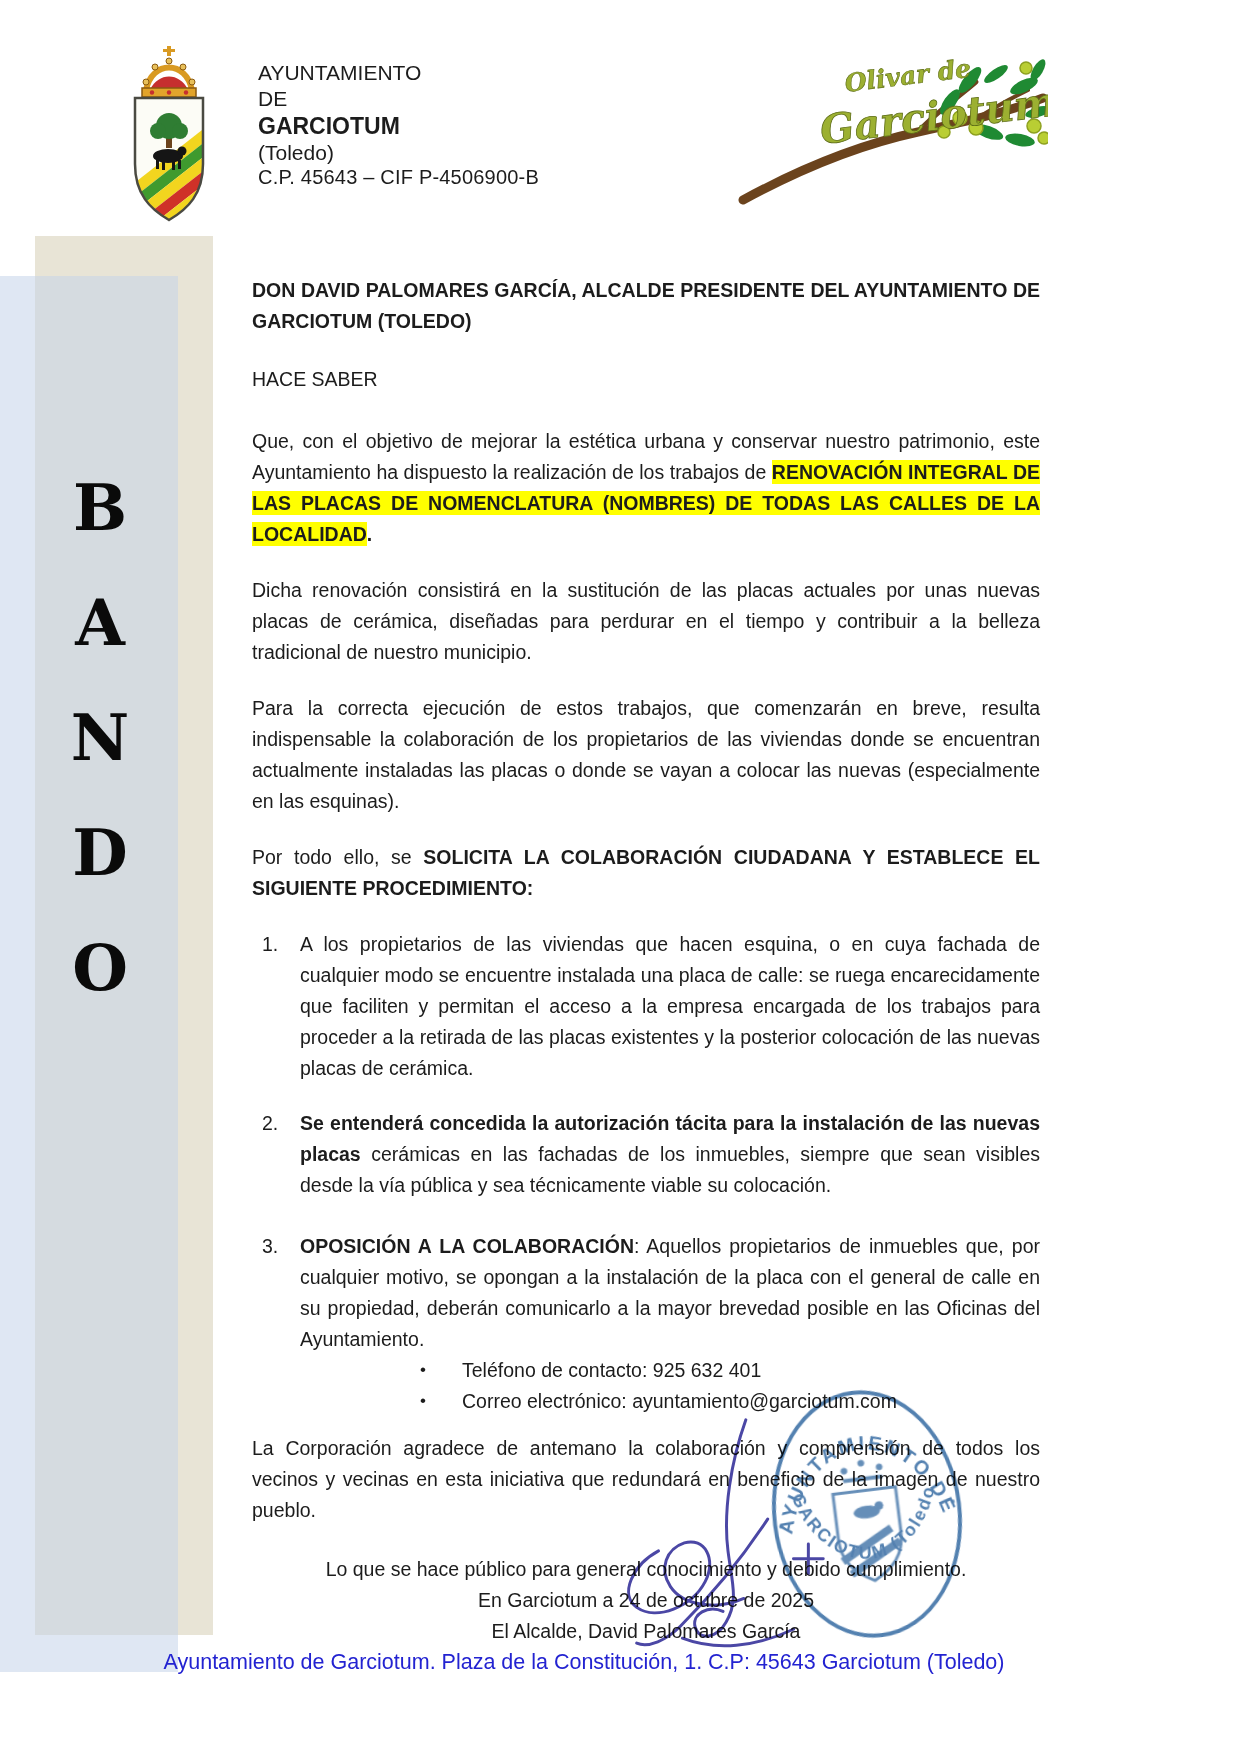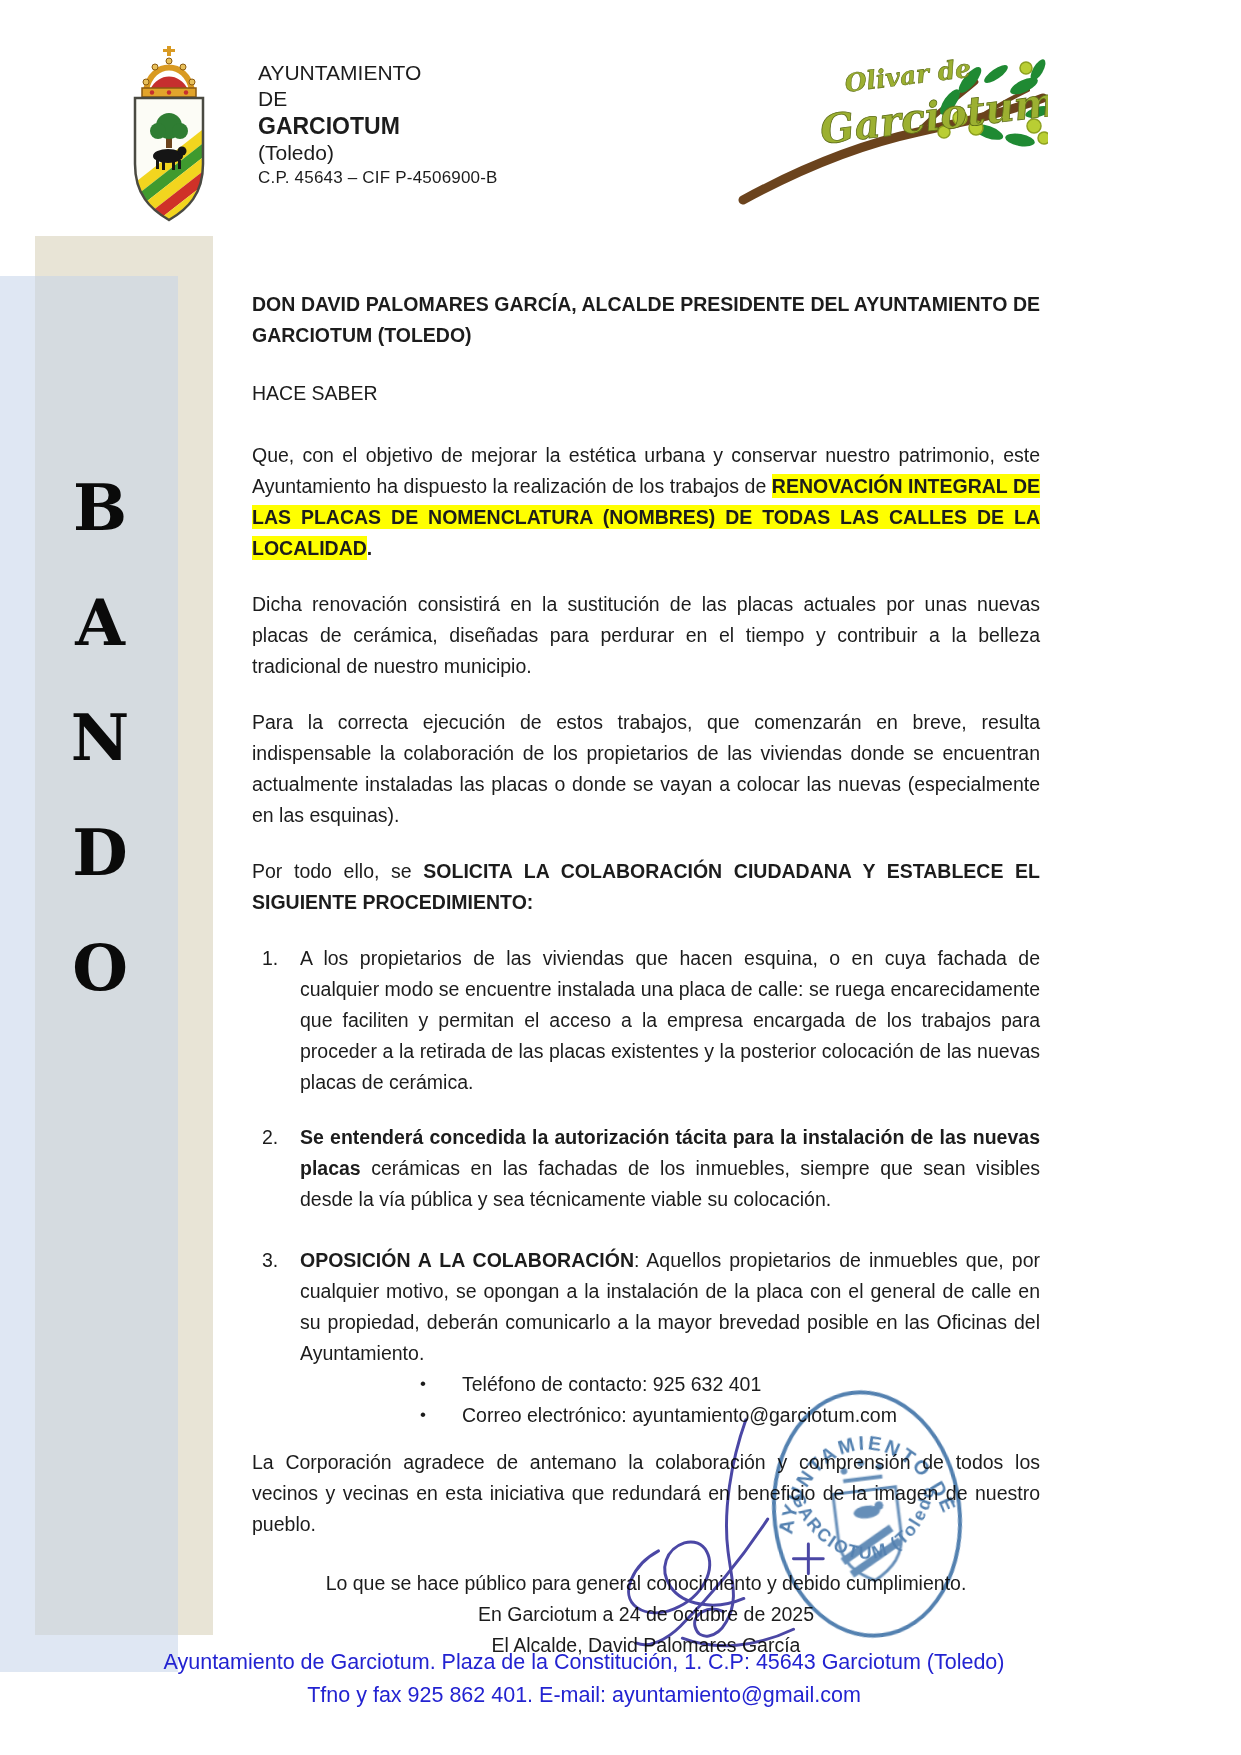--- a/index.html
+++ b/index.html
@@ -9,27 +9,27 @@
   
   .band-beige{position:absolute;left:35px;top:236px;width:178px;height:1399px;background:var(--band-beige);}
   .band-blue{position:absolute;left:0;top:276px;width:178px;height:1396px;background:var(--band-blue-overlay);}
   .bando{position:absolute;left:56px;top:474px;width:88px;display:flex;flex-direction:column;align-items:center;row-gap:47px;
          font-family:"DejaVu Serif",serif;font-weight:700;font-size:64px;line-height:68px;color:#0a0a0a;}
 
   
   .org-block{position:absolute;left:258px;top:60px;width:238px;text-align:left;}
   .org-l{line-height:26px;font-size:21px;}
   .org-l.bold{font-weight:700;font-size:23px;line-height:28px;}
-  .org-l.small{font-size:17px;line-height:23px;letter-spacing:.2px;white-space:nowrap;}
+  .org-l.small{font-size:20px;line-height:23px;letter-spacing:.2px;white-space:nowrap;}
   .escudo{position:absolute;left:121px;top:44px;width:96px;height:184px;}
   .logo{position:absolute;left:738px;top:40px;width:310px;height:165px;}
 
   
   .content{position:absolute;left:252px;top:274px;width:788px;font-size:19.5px;line-height:31px;text-align:justify;}
-  .content p{margin:15px 0 25px 0;}
+  .content p{margin:1px 0 25px 0;}
   p.doc-title{font-weight:700;margin-bottom:27px;}
   p.hace{font-weight:400;margin-bottom:31px;}
   .hl{background:var(--highlight);font-weight:700;padding:1px 0;}
   .b{font-weight:700;}
   .oli{position:relative;padding-left:48px;margin-bottom:24px;}
   .oli.mb30{margin-bottom:30px;}
   .oli.mb0{margin-bottom:0;}
   .oli .num{position:absolute;left:10px;top:0;}
   .bullets{margin:0 0 16px 0;}
   .brow{position:relative;padding-left:210px;text-align:left;line-height:31px;}
@@ -227,16 +227,15 @@
         <rect x="70" y="156" width="60" height="8" stroke="none"></rect>
         <rect x="70" y="172" width="60" height="8" stroke="none"></rect>
       </g>
       <circle cx="12" cy="132" r="2" stroke="none"></circle>
       <circle cx="188" cy="128" r="2" stroke="none"></circle>
     </g>
   </svg>
 
   <div class="footer">
     <div>Ayuntamiento de Garciotum. Plaza de la Constitución, 1. C.P: 45643 Garciotum (Toledo)</div>
-    <div>Tfno y fax 925 862 401. E-mail: ayuntamiento@gmail.com</div>
   </div>
 
 </div>
 
 </body></html>

